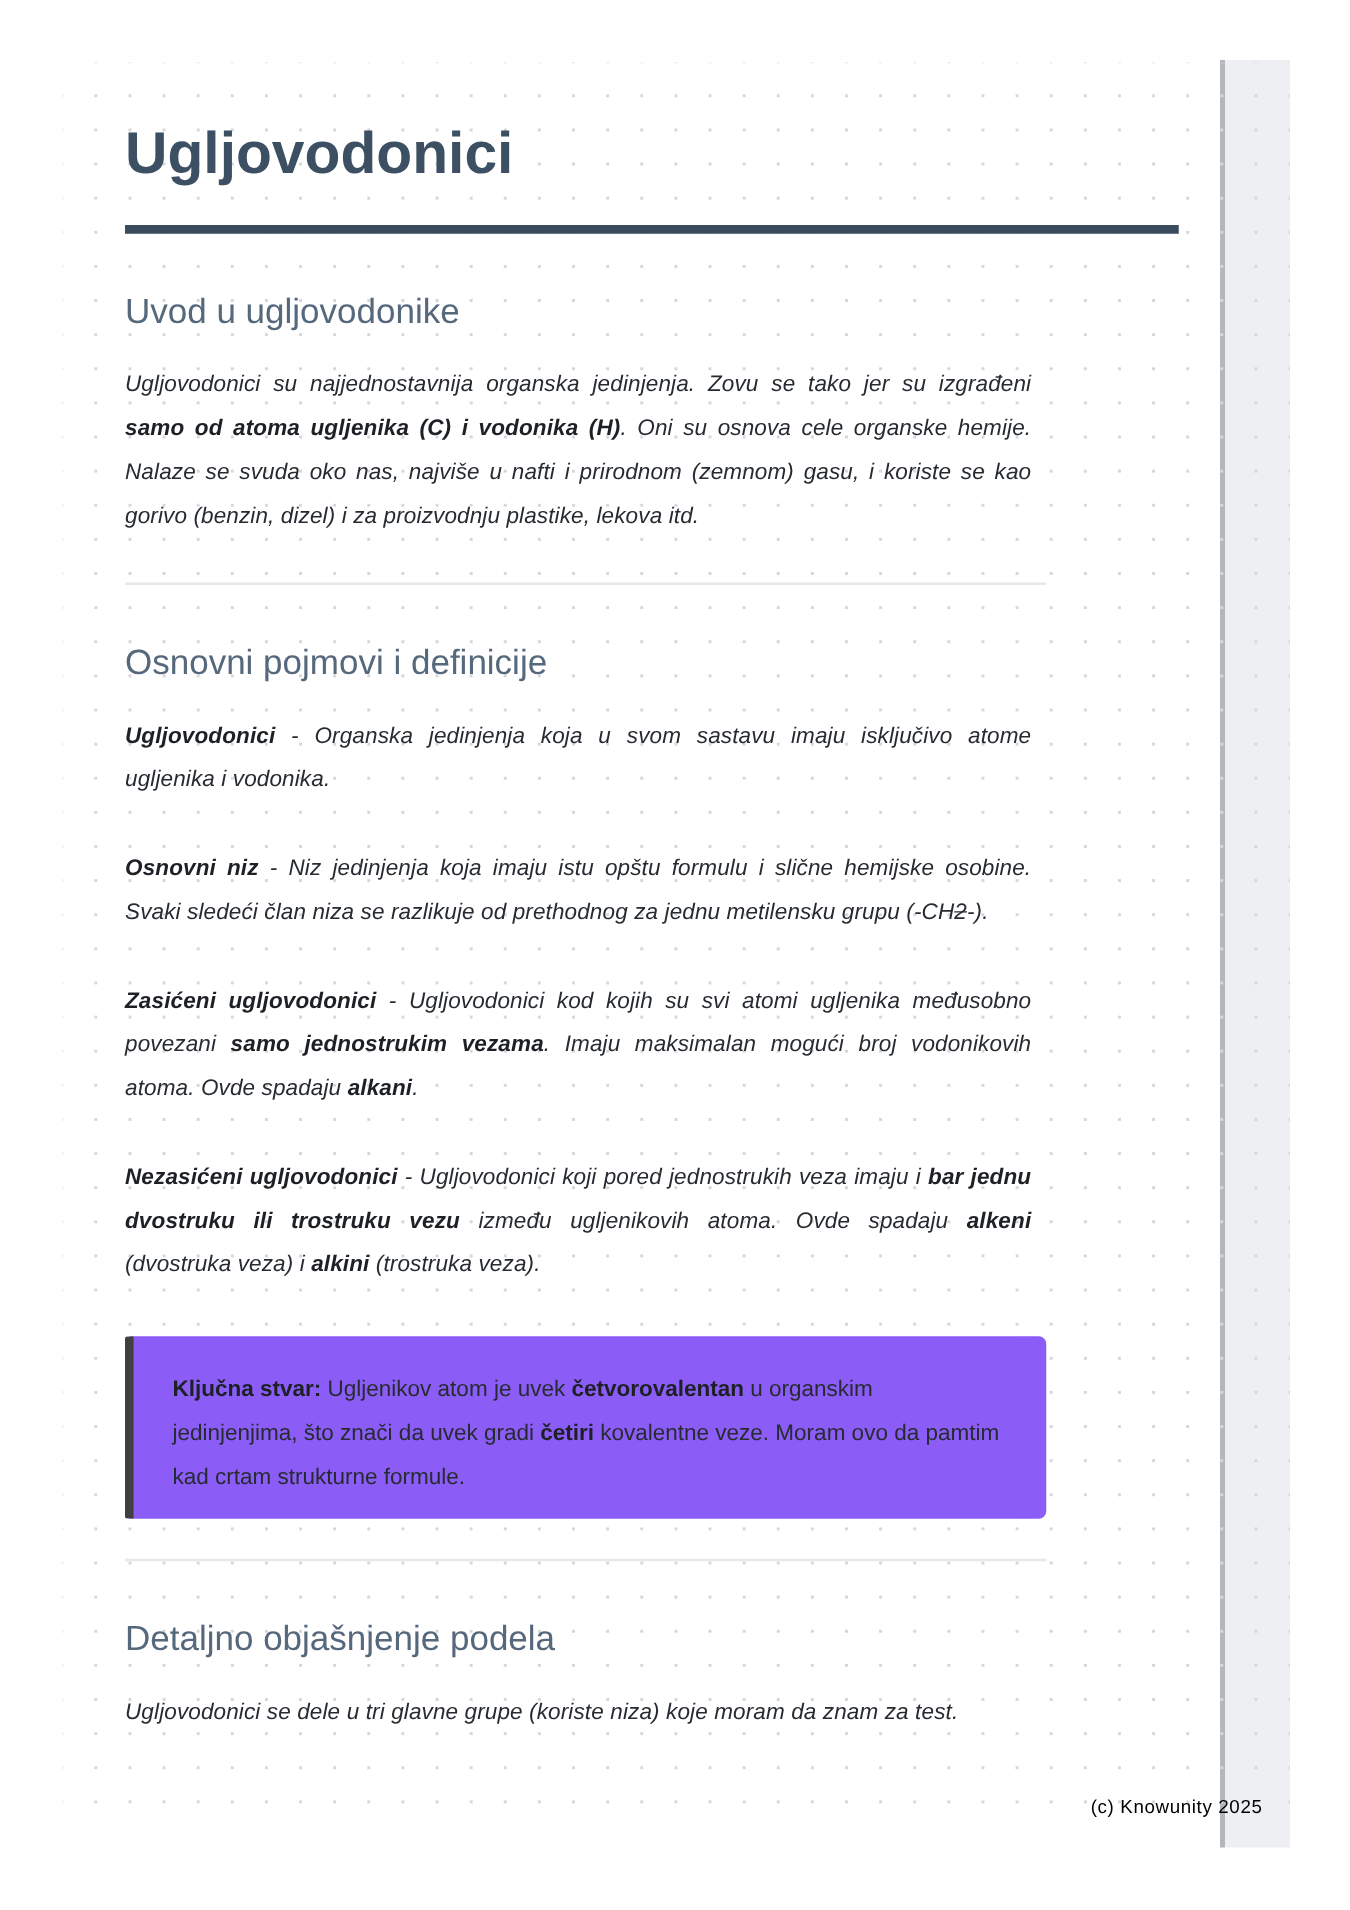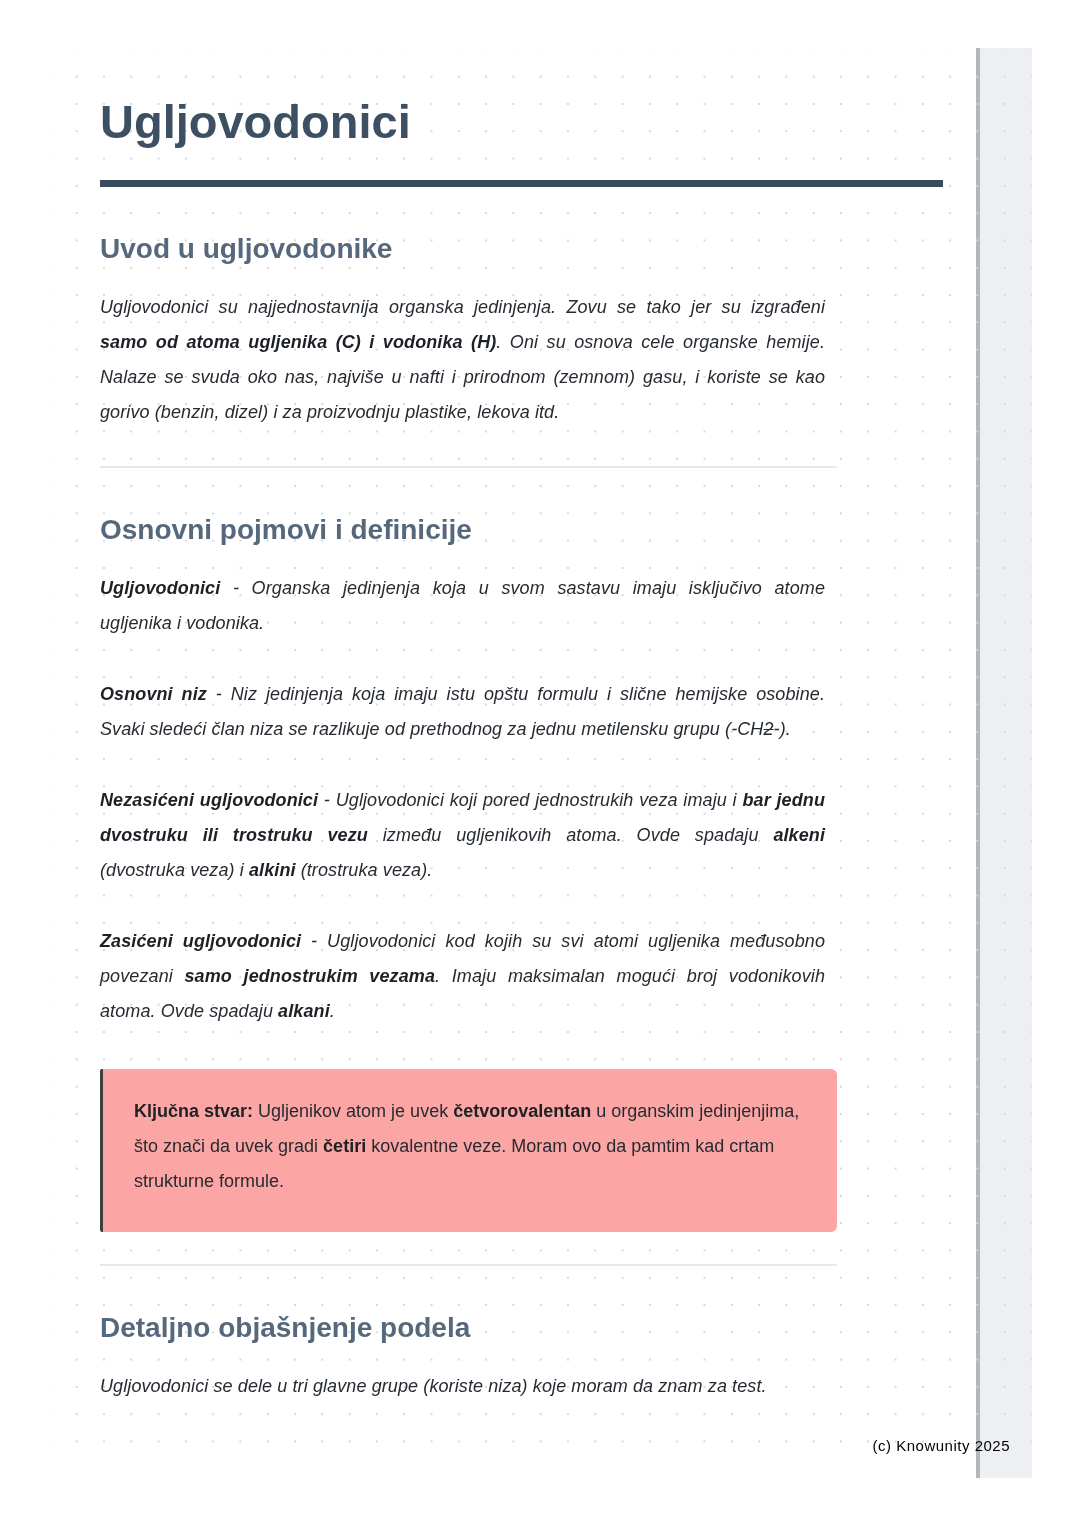--- a/index.html
+++ b/index.html
@@ -49,21 +49,21 @@
   .title-rule {
     width: 843px; height: 7px;
     background: #3a4b5e;
     margin-top: 28px;
   }
 
   h2.section-heading {
     margin: 44px 0 24px 0;
     font-size: 28px;
     line-height: 35px;
-    font-weight: 700;
+    font-weight: 400;
     color: #56687c;
   }
 
   p.body-par {
     margin: 0 12px 36px 0;
     font-size: 18px;
     line-height: 35px;
     color: #262b31;
     text-align: justify;
     letter-spacing: 0.1px;
@@ -73,24 +73,24 @@
 
   hr.section-divider {
     border: none;
     height: 2px;
     background: #e6e8ea;
     margin: 32px 0 0 0;
   }
 
   .callout {
     margin: 40px 0 8px 0;
-    background: #fca5a5;
-    border-left: 3px solid #404040;
+    background: #8b5cf6;
+    border-left: 7px solid #404040;
     border-radius: 2px 6px 6px 2px;
-    padding: 25px 36px 33px 31px;
+    padding: 25px 36px 16px 31px;
     font-size: 18px;
     line-height: 35px;
     color: #262b31;
     text-align: left;
   }
 
   .watermark {
     position: absolute;
     top: 1437px;
     right: 70px;
@@ -115,22 +115,22 @@
   <div class="title-rule"></div>
 
   <h2 class="section-heading">Uvod u ugljovodonike</h2>
   <p class="body-par">Ugljovodonici su najjednostavnija organska jedinjenja. Zovu se tako jer su izgrađeni <b>samo od atoma ugljenika (C) i vodonika (H)</b>. Oni su osnova cele organske hemije. Nalaze se svuda oko nas, najviše u nafti i prirodnom (zemnom) gasu, i koriste se kao gorivo (benzin, dizel) i za proizvodnju plastike, lekova itd.</p>
 
   <hr class="section-divider">
 
   <h2 class="section-heading">Osnovni pojmovi i definicije</h2>
   <p class="body-par"><b>Ugljovodonici</b> - Organska jedinjenja koja u svom sastavu imaju isključivo atome ugljenika i vodonika.</p>
   <p class="body-par"><b>Osnovni niz</b> - Niz jedinjenja koja imaju istu opštu formulu i slične hemijske osobine. Svaki sledeći član niza se razlikuje od prethodnog za jednu metilensku grupu (-CH<s>2</s>-).</p>
+  <p class="body-par"><b>Zasićeni ugljovodonici</b> - Ugljovodonici kod kojih su svi atomi ugljenika međusobno povezani <b>samo jednostrukim vezama</b>. Imaju maksimalan mogući broj vodonikovih atoma. Ovde spadaju <b>alkani</b>.</p>
   <p class="body-par"><b>Nezasićeni ugljovodonici</b> - Ugljovodonici koji pored jednostrukih veza imaju i <b>bar jednu dvostruku ili trostruku vezu</b> između ugljenikovih atoma. Ovde spadaju <b>alkeni</b> (dvostruka veza) i <b>alkini</b> (trostruka veza).</p>
-  <p class="body-par"><b>Zasićeni ugljovodonici</b> - Ugljovodonici kod kojih su svi atomi ugljenika međusobno povezani <b>samo jednostrukim vezama</b>. Imaju maksimalan mogući broj vodonikovih atoma. Ovde spadaju <b>alkani</b>.</p>
 
   <div class="callout"><b>Ključna stvar:</b> Ugljenikov atom je uvek <b>četvorovalentan</b> u organskim jedinjenjima, što znači da uvek gradi <b>četiri</b> kovalentne veze. Moram ovo da pamtim kad crtam strukturne formule.</div>
 
   <hr class="section-divider">
 
   <h2 class="section-heading">Detaljno objašnjenje podela</h2>
   <p class="body-par">Ugljovodonici se dele u tri glavne grupe (koriste niza) koje moram da znam za test.</p>
 
 </div>
 

